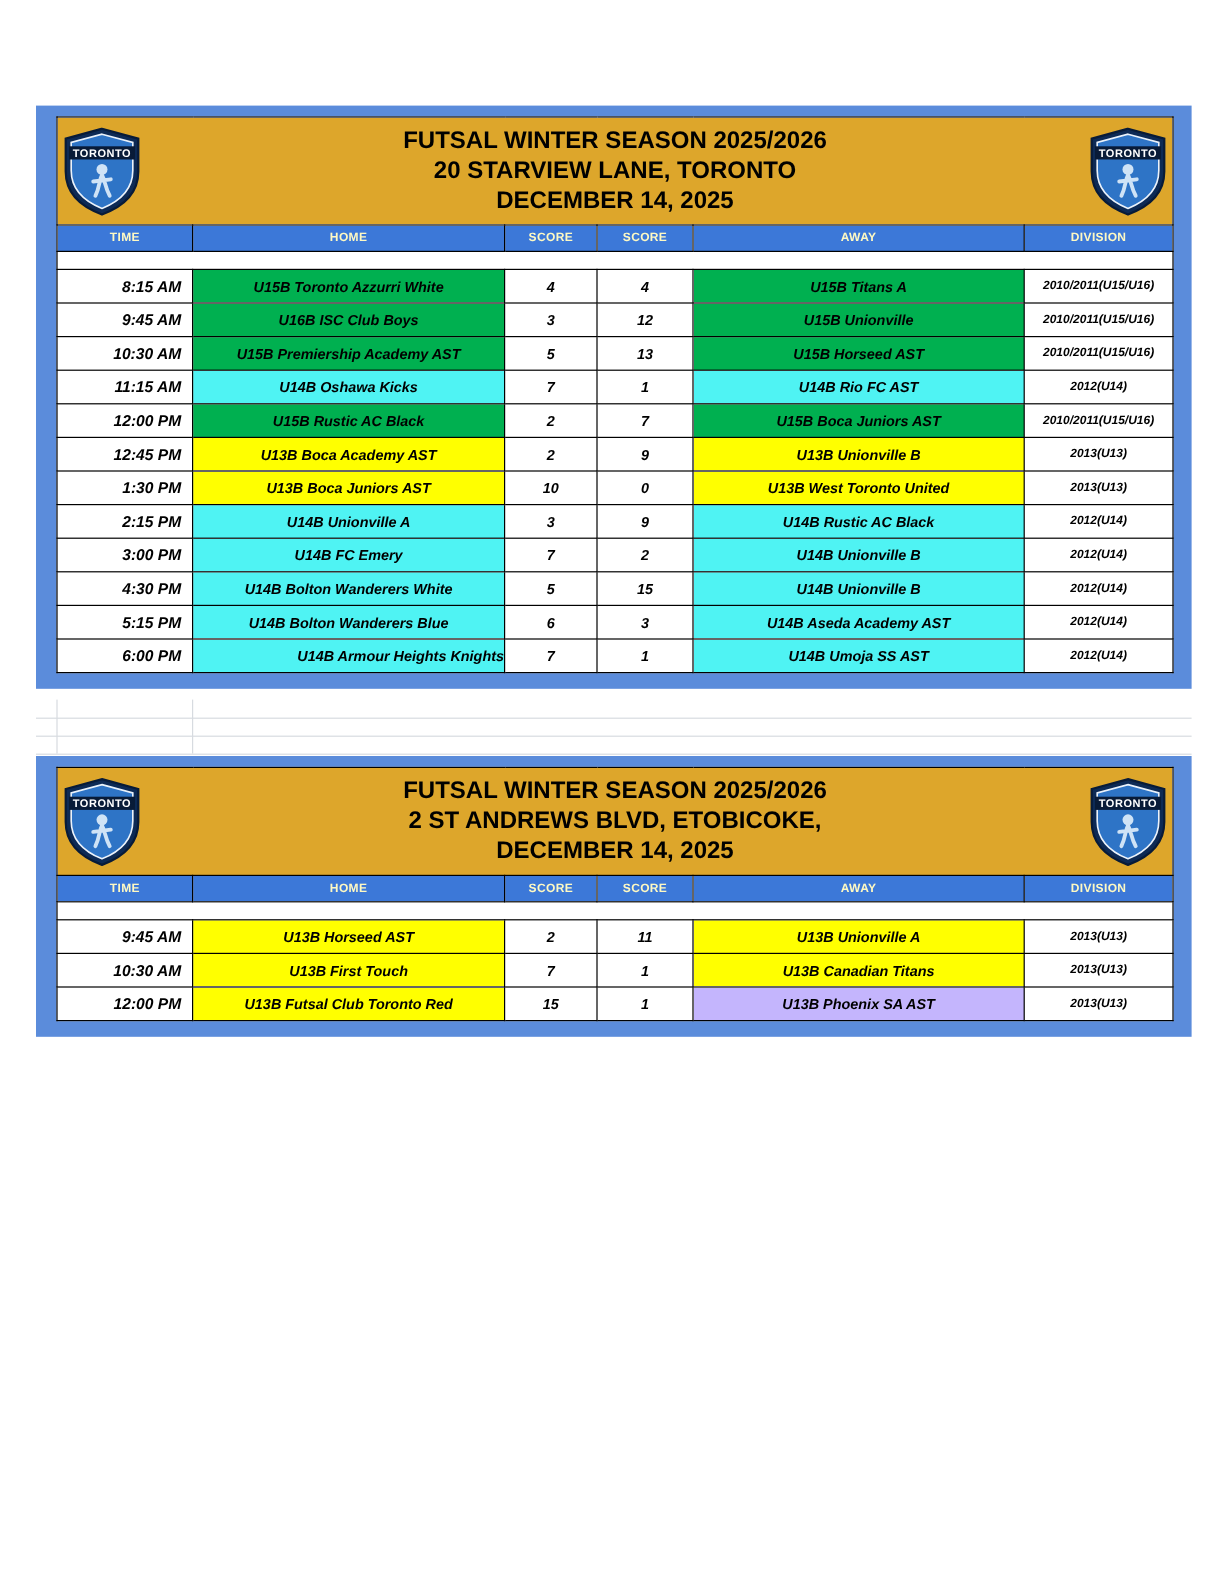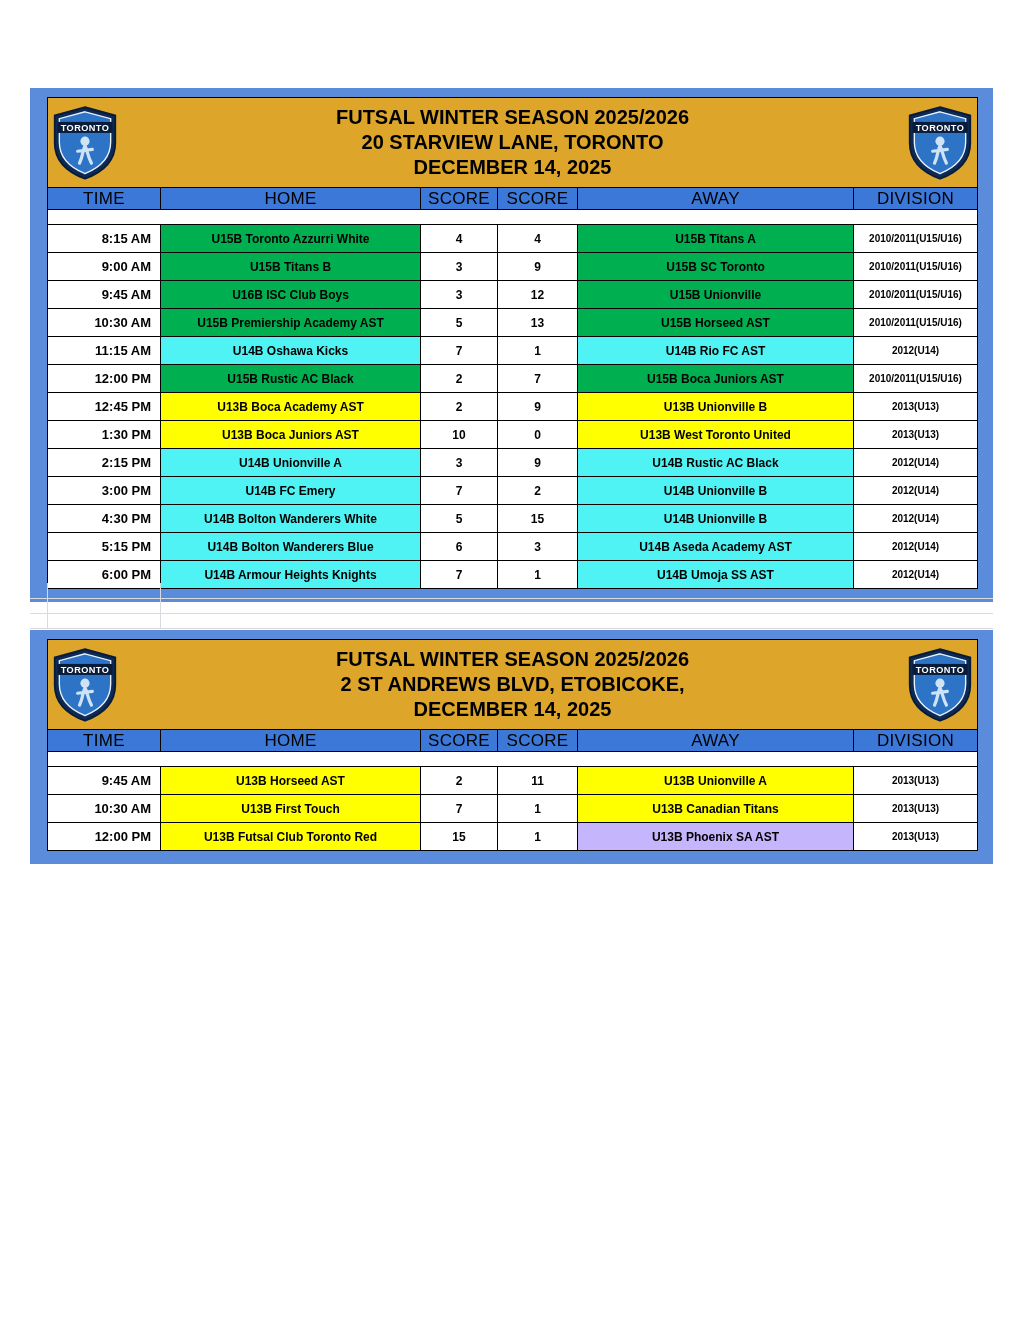--- a/index.html
+++ b/index.html
@@ -24,25 +24,25 @@
   }
   col.c-time{width:113px;} col.c-home{width:260px;}
   col.c-score1{width:77px;} col.c-score2{width:80px;}
   col.c-away{width:276px;} col.c-div{width:124px;}
   td,th{border:1px solid #000;padding:0;overflow:hidden;white-space:nowrap;}
   .title-cell{background:var(--gold);height:89px;}
   .band{display:flex;align-items:center;padding:0 4px;}
   .titles{flex:1;text-align:center;font-weight:bold;font-size:20px;line-height:25px;color:#000;}
   .crest{flex:0 0 auto;display:flex;align-items:center;justify-content:center;}
   .head-row th{
-    background:var(--header-blue);color:#000000;font-size:17px;font-weight:normal;
+    background:var(--header-blue);color:#fef9c3;font-size:10px;font-weight:bold;
     height:21px;letter-spacing:.3px;
   }
   .gap-row td{background:#fff;height:14px;}
-  .data-row{height:28px;}
+  .data-row{height:28px;font-style:italic;}
   .data-row td{font-weight:bold;background:#fff;}
   td.time{text-align:right;padding-right:9px;font-size:13px;}
   td.team{text-align:center;font-size:12px;}
   td.score{text-align:center;font-size:12px;}
   td.division{text-align:center;font-size:10px;}
   .hline{position:absolute;left:30px;width:963px;height:1px;background:#d7dbe0;}
   .vline{position:absolute;width:1px;background:#d7dbe0;}
   .defs-svg{position:absolute;width:0;height:0;}
 </style>
 </head>
@@ -106,28 +106,20 @@
         </tr>
     <tr class="data-row">
           <td class="time">8:15 AM</td>
           <td class="team" style="background: rgb(0, 176, 80);">U15B Toronto Azzurri White</td>
           <td class="score">4</td>
           <td class="score">4</td>
           <td class="team" style="background: rgb(0, 176, 80);">U15B Titans A</td>
           <td class="division">2010/2011(U15/U16)</td>
         </tr>
         <tr class="data-row">
-          <td class="time">9:00 AM</td>
-          <td class="team" style="background: rgb(0, 176, 80);">U15B Titans B</td>
-          <td class="score">3</td>
-          <td class="score">9</td>
-          <td class="team" style="background: rgb(0, 176, 80);">U15B SC Toronto</td>
-          <td class="division">2010/2011(U15/U16)</td>
-        </tr>
-        <tr class="data-row">
           <td class="time">9:45 AM</td>
           <td class="team" style="background: rgb(0, 176, 80);">U16B ISC Club Boys</td>
           <td class="score">3</td>
           <td class="score">12</td>
           <td class="team" style="background: rgb(0, 176, 80);">U15B Unionville</td>
           <td class="division">2010/2011(U15/U16)</td>
         </tr>
         <tr class="data-row">
           <td class="time">10:30 AM</td>
           <td class="team" style="background: rgb(0, 176, 80);">U15B Premiership Academy AST</td>
@@ -195,21 +187,21 @@
         <tr class="data-row">
           <td class="time">5:15 PM</td>
           <td class="team" style="background: rgb(79, 243, 243);">U14B Bolton Wanderers Blue</td>
           <td class="score">6</td>
           <td class="score">3</td>
           <td class="team" style="background: rgb(79, 243, 243);">U14B Aseda Academy AST</td>
           <td class="division">2012(U14)</td>
         </tr>
         <tr class="data-row">
           <td class="time">6:00 PM</td>
-          <td class="team" style="background: rgb(79, 243, 243);">U14B Armour Heights Knights</td>
+          <td class="team" style="background: rgb(79, 243, 243); text-align: right;">U14B Armour Heights Knights</td>
           <td class="score">7</td>
           <td class="score">1</td>
           <td class="team" style="background: rgb(79, 243, 243); margin-top: 43px;">U14B Umoja SS AST</td>
           <td class="division">2012(U14)</td>
         </tr>
       </tbody>
   </table>
 </div>
 
 <div class="hline" style="top:598px"></div>

